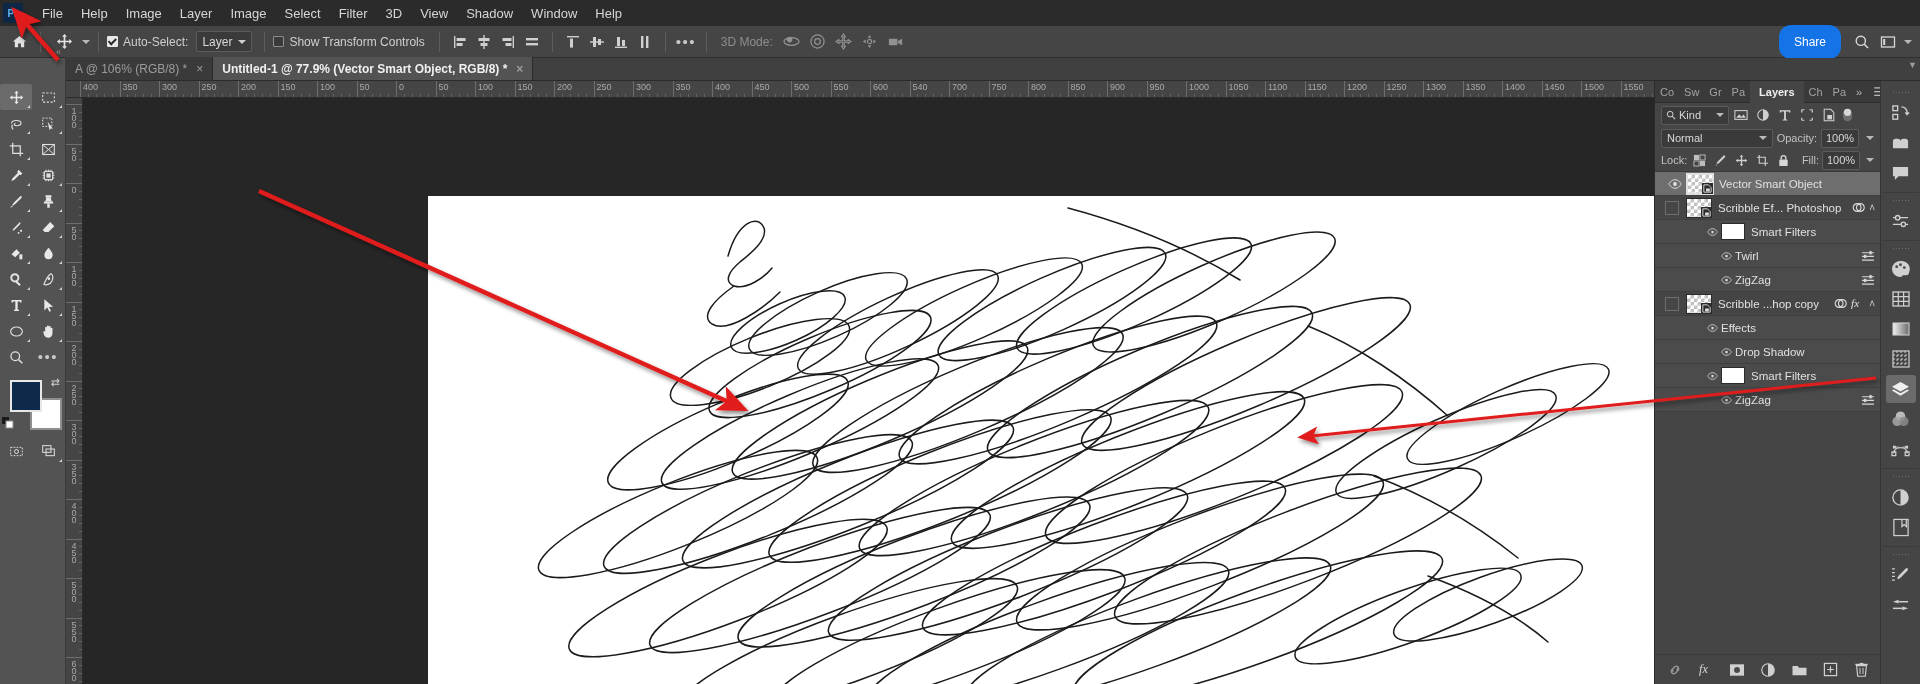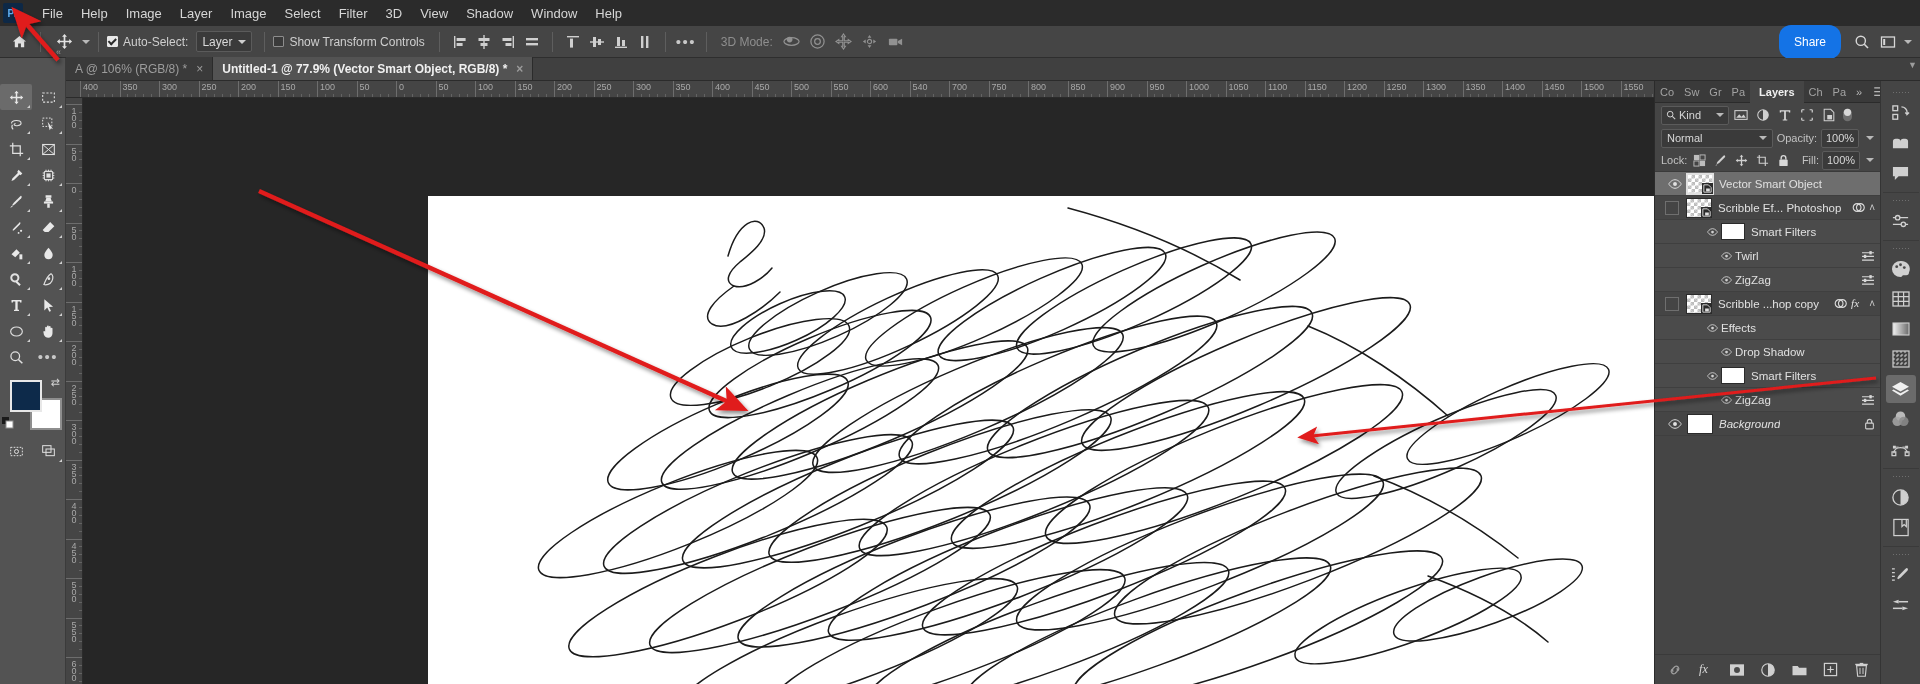--- a/index.html
+++ b/index.html
@@ -1287,39 +1287,20 @@
             <div class="lend">
               <span style="display: flex;">
                 <svg width="14" height="11" viewBox="0 0 15 12">
                   <path d="M1 3 H14 M1 7 H14 M1 11 H14" stroke="#d8d8d8" stroke-width="1.3"></path>
                   <rect x="9" y="1.2" width="2.6" height="3.6" fill="#d8d8d8"></rect>
                   <rect x="3" y="5.2" width="2.6" height="3.6" fill="#d8d8d8"></rect>
                 </svg>
               </span>
             </div>
           </div>
-          <div class="lrow">
-            <div class="eye">
-              <svg width="14" height="10" viewBox="0 0 16 11">
-                <path d="M8 0.6 C3.6 0.6 0.8 5.5 0.8 5.5 S3.6 10.4 8 10.4 15.2 5.5 15.2 5.5 12.4 0.6 8 0.6Z" fill="none" stroke="#e2e2e2" stroke-width="1.1"></path>
-                <circle cx="8" cy="5.5" r="2.2" fill="#e2e2e2"></circle>
-              </svg>
-            </div>
-            <div style="width: 0px; flex: 0 0 auto;"></div>
-            <div class="thumb white"></div>
-            <div class="lname ital">Background</div>
-            <div class="lend">
-              <span style="display: flex;">
-                <svg width="11" height="12" viewBox="0 0 12 13">
-                  <rect x="1.8" y="5.5" width="8.4" height="6.3" rx="1" fill="none" stroke="#d0d0d0" stroke-width="1.2"></rect>
-                  <path d="M3.6 5.5 V3.8 a2.4 2.4 0 014.8 0 V5.5" fill="none" stroke="#d0d0d0" stroke-width="1.2"></path>
-                </svg>
-              </span>
-            </div>
-          </div>
         </div>
     </div>
 
     <div class="panelbottom">
       <div class="pb-ic">
         <svg width="16" height="16" viewBox="0 0 18 18">
             <path d="M7 11 a3 3 0 010-4 L9 5 a3 3 0 014 4 L12 10" fill="none" stroke="#9e9e9e" stroke-width="1.4"></path>
             <path d="M11 7 a3 3 0 010 4 L9 13 a3 3 0 01-4-4 L6 8" fill="none" stroke="#9e9e9e" stroke-width="1.4"></path>
           </svg>
       </div>

